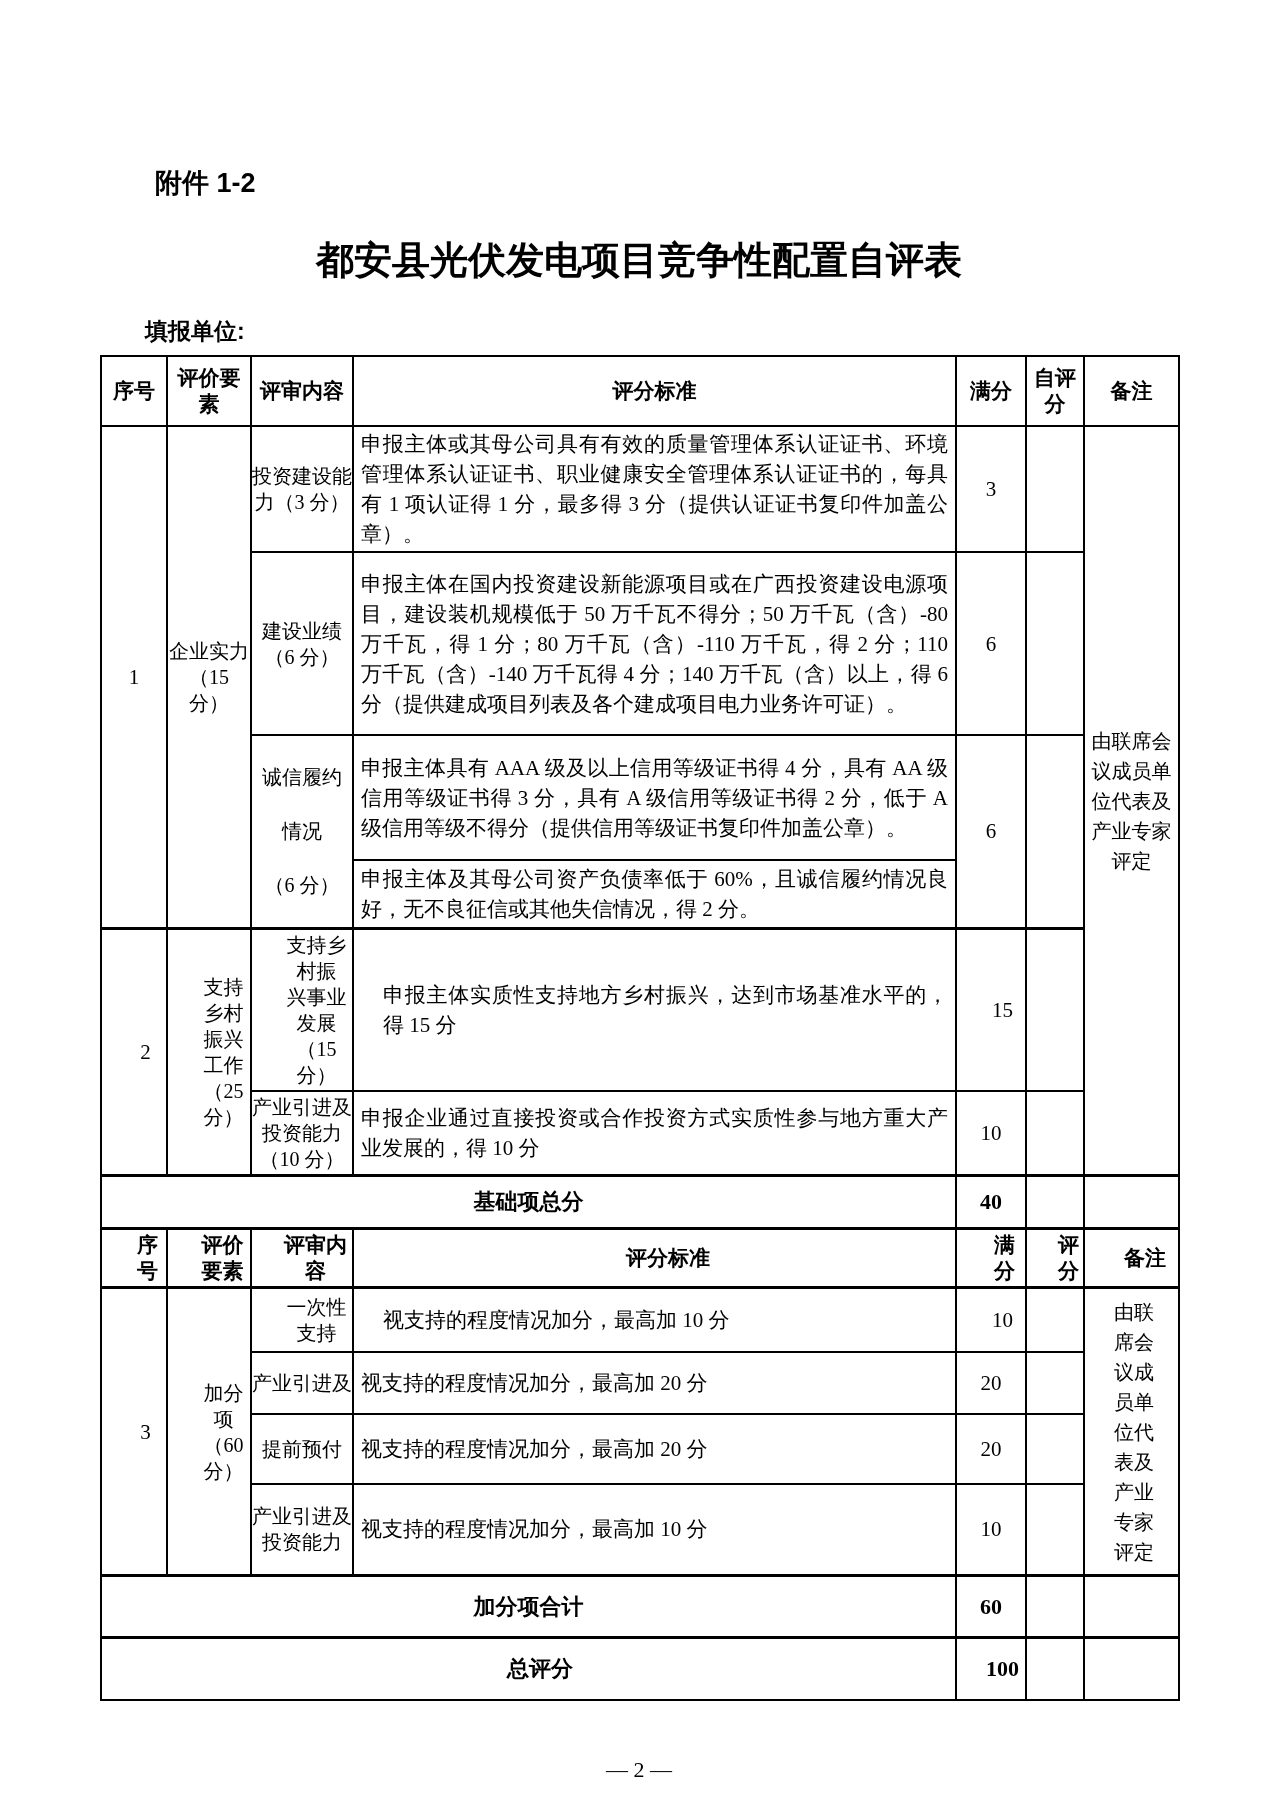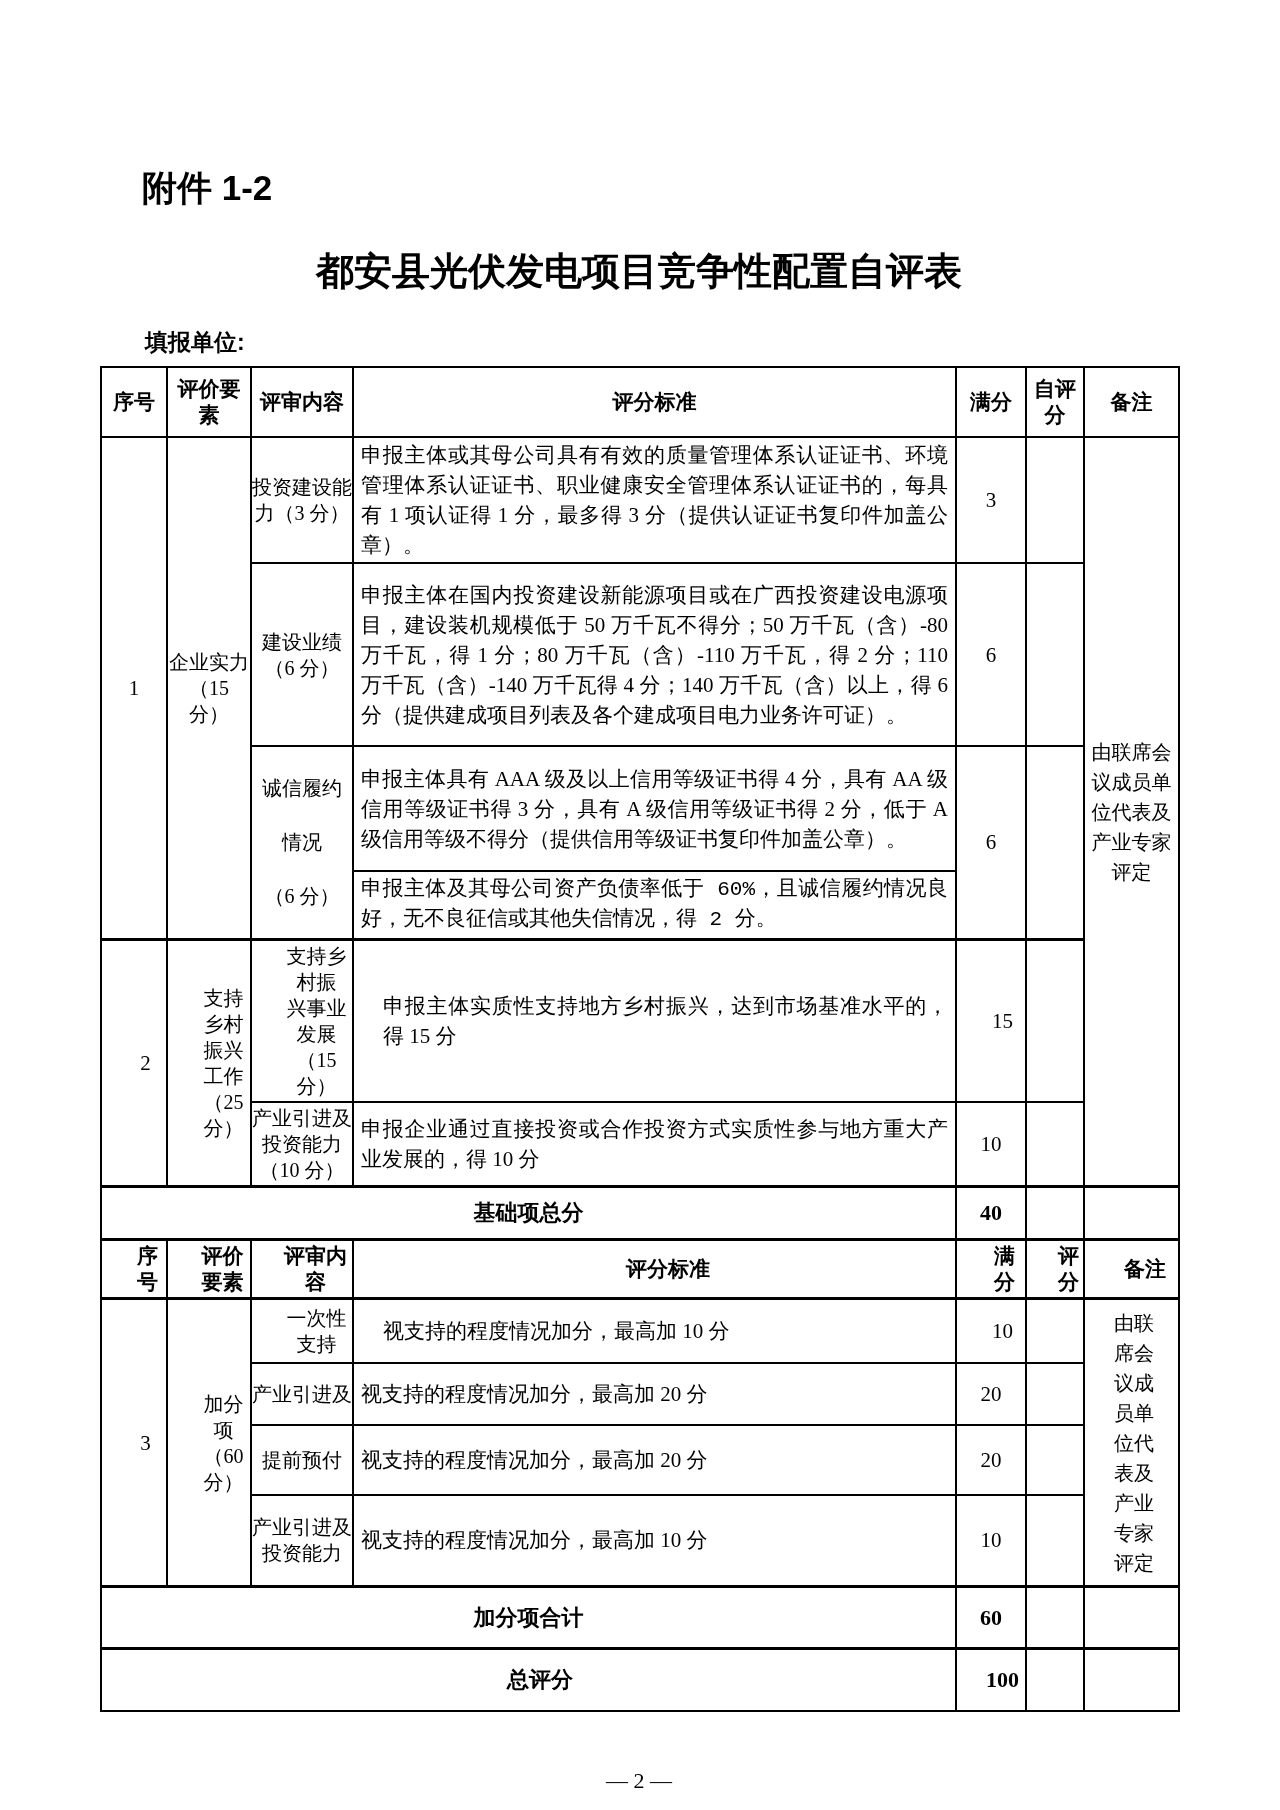--- a/index.html
+++ b/index.html
@@ -11,22 +11,22 @@
     width: 1280px;
     height: 1810px;
     box-sizing: border-box;
     padding: 165px 102px 0 100px;
     font-family: "Liberation Serif", serif;
     color: #000000;
   }
   .attachment {
     font-family: "Liberation Sans", sans-serif;
     font-weight: bold;
-    font-size: 35px;
-    margin-left: 42px;
+    font-size: 27px;
+    margin-left: 55px;
   }
   .doc-title {
     font-family: "Liberation Sans", sans-serif;
     font-weight: bold;
     font-size: 38px;
     text-align: center;
     margin-top: 34px;
   }
   .fill-unit {
     font-family: "Liberation Sans", sans-serif;
@@ -90,21 +90,21 @@
     white-space: pre-line;
   }
   td.remark.left {
     text-align: left;
   }
   
   tr.sep-med td { border-top: 3px solid #000; padding-left: 29px; }
   tr.sep-big td { border-top: 3px solid #000; }
   
   td.gray-top { border-top: 2px solid #0ea5e9; }
-  td.graythin-top { border-top: 1px solid #8a8a8a; font-family: Liberation Mono, monospace; }
+  td.graythin-top { border-top: 1px solid #8a8a8a; }
   .page-footer {
     text-align: center;
     font-size: 22px;
     margin-top: 56px;
     font-family: "Liberation Serif", serif;
   }
 </style>
 </head>
 <body>
 

